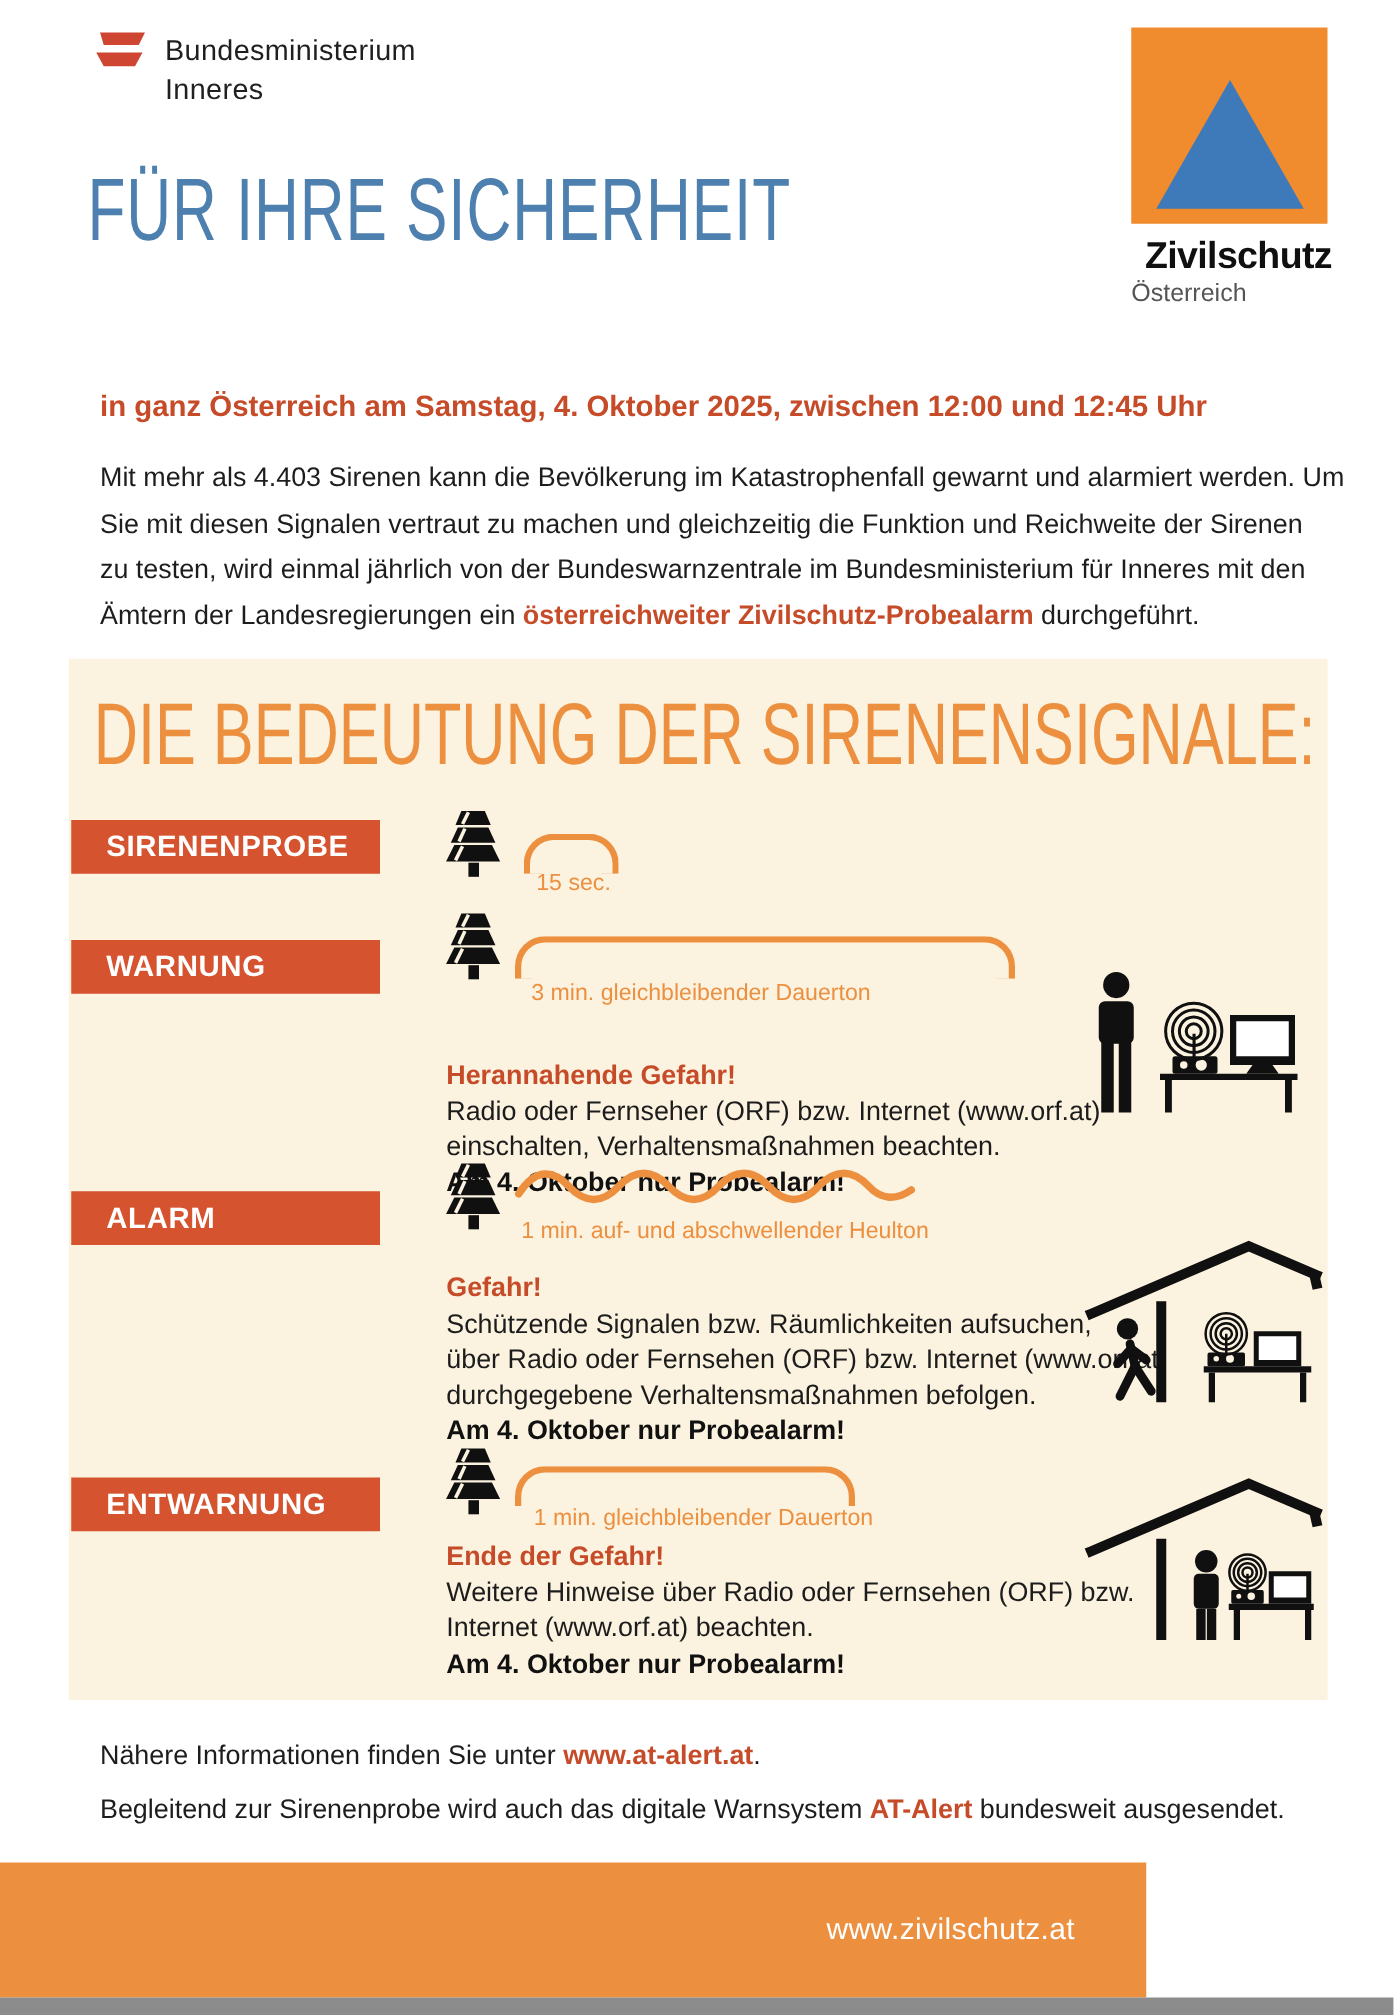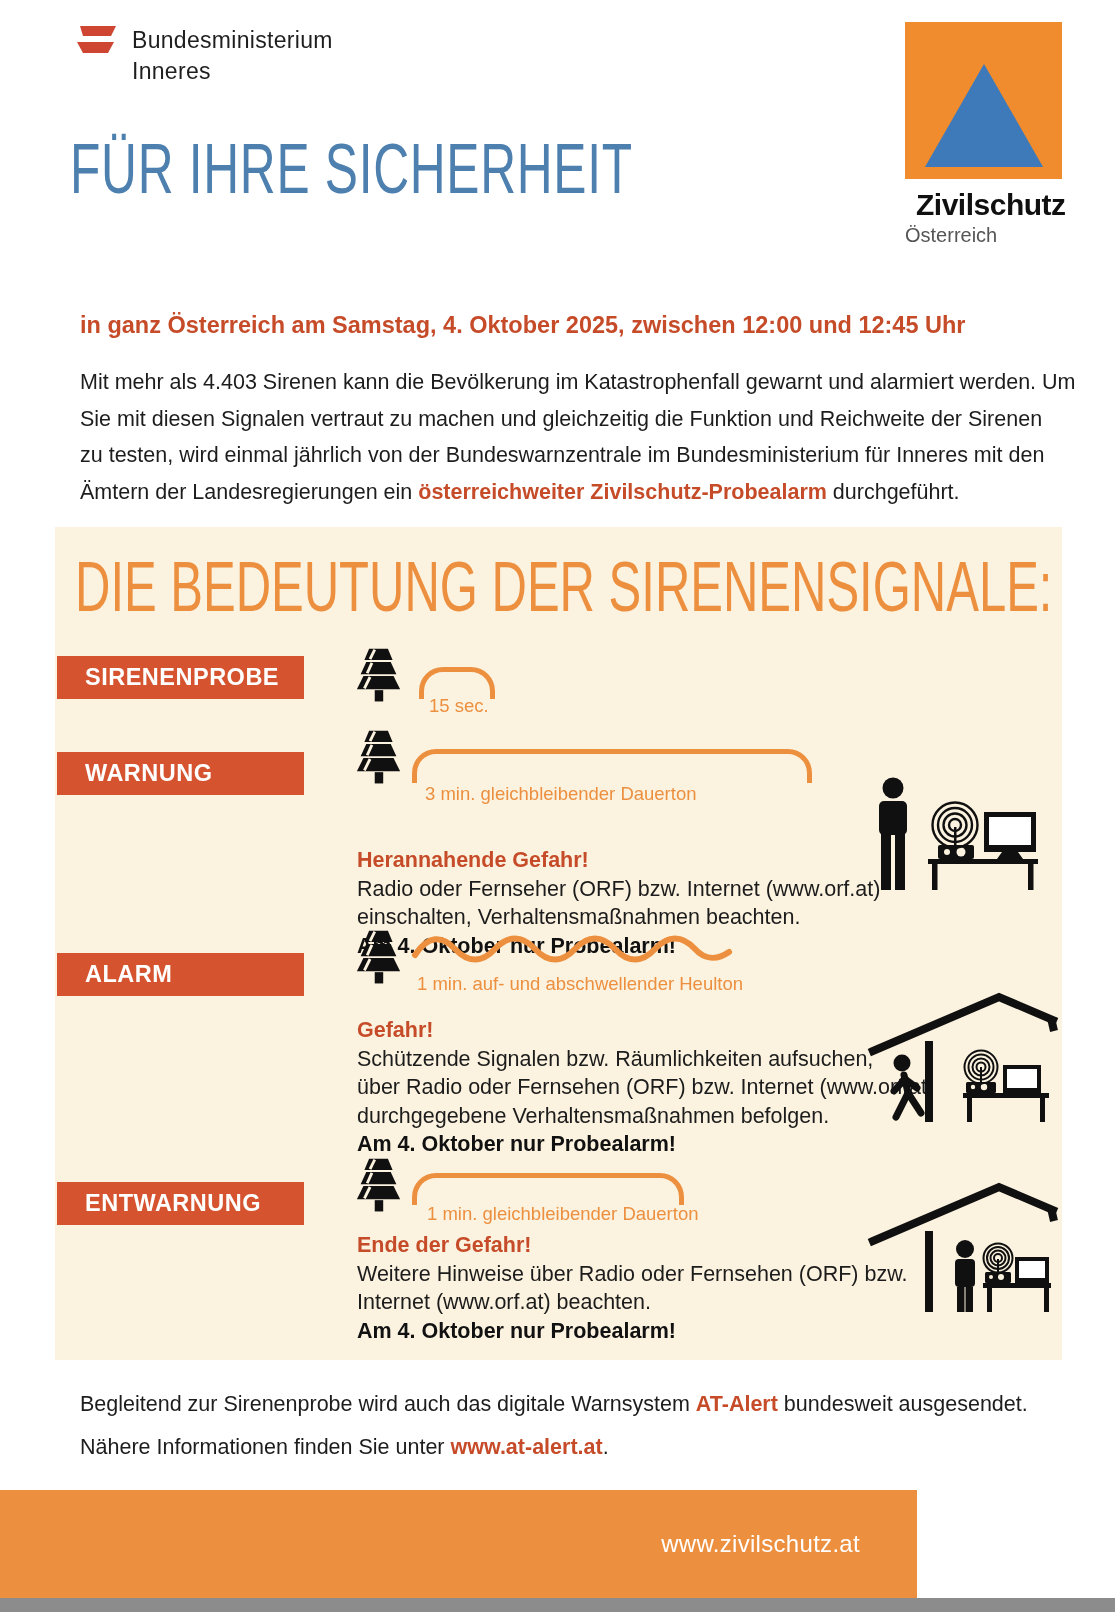--- a/index.html
+++ b/index.html
@@ -273,22 +273,22 @@
           <circle cx="135" cy="81" r="4"></circle>
           <circle cx="135" cy="81" r="7.5"></circle>
           <circle cx="135" cy="81" r="11"></circle>
           <circle cx="135" cy="81" r="14.5"></circle>
         </g>
       </svg>
     </div>
   </div>
 
   <div class="abs outro" style="left:80px;top:1383px;">
+    <div><span>Nähere Informationen finden Sie unter </span><b>www.at-alert.at</b><span>.</span></div>
     <div><span>Begleitend zur Sirenenprobe wird auch das digitale Warnsystem </span><b>AT-Alert</b><span> bundesweit ausgesendet.</span></div>
-    <div><span>Nähere Informationen finden Sie unter </span><b>www.at-alert.at</b><span>.</span></div>
   </div>
 
   <div class="abs footer" style="left:0;top:1490px;width:917px;height:108px;">
     <span class="footer-url">www.zivilschutz.at</span>
   </div>
   <div class="abs grey-strip" style="left:0;top:1598px;width:1115px;height:14px;"></div>
 
 </div>
 
 </body></html>

